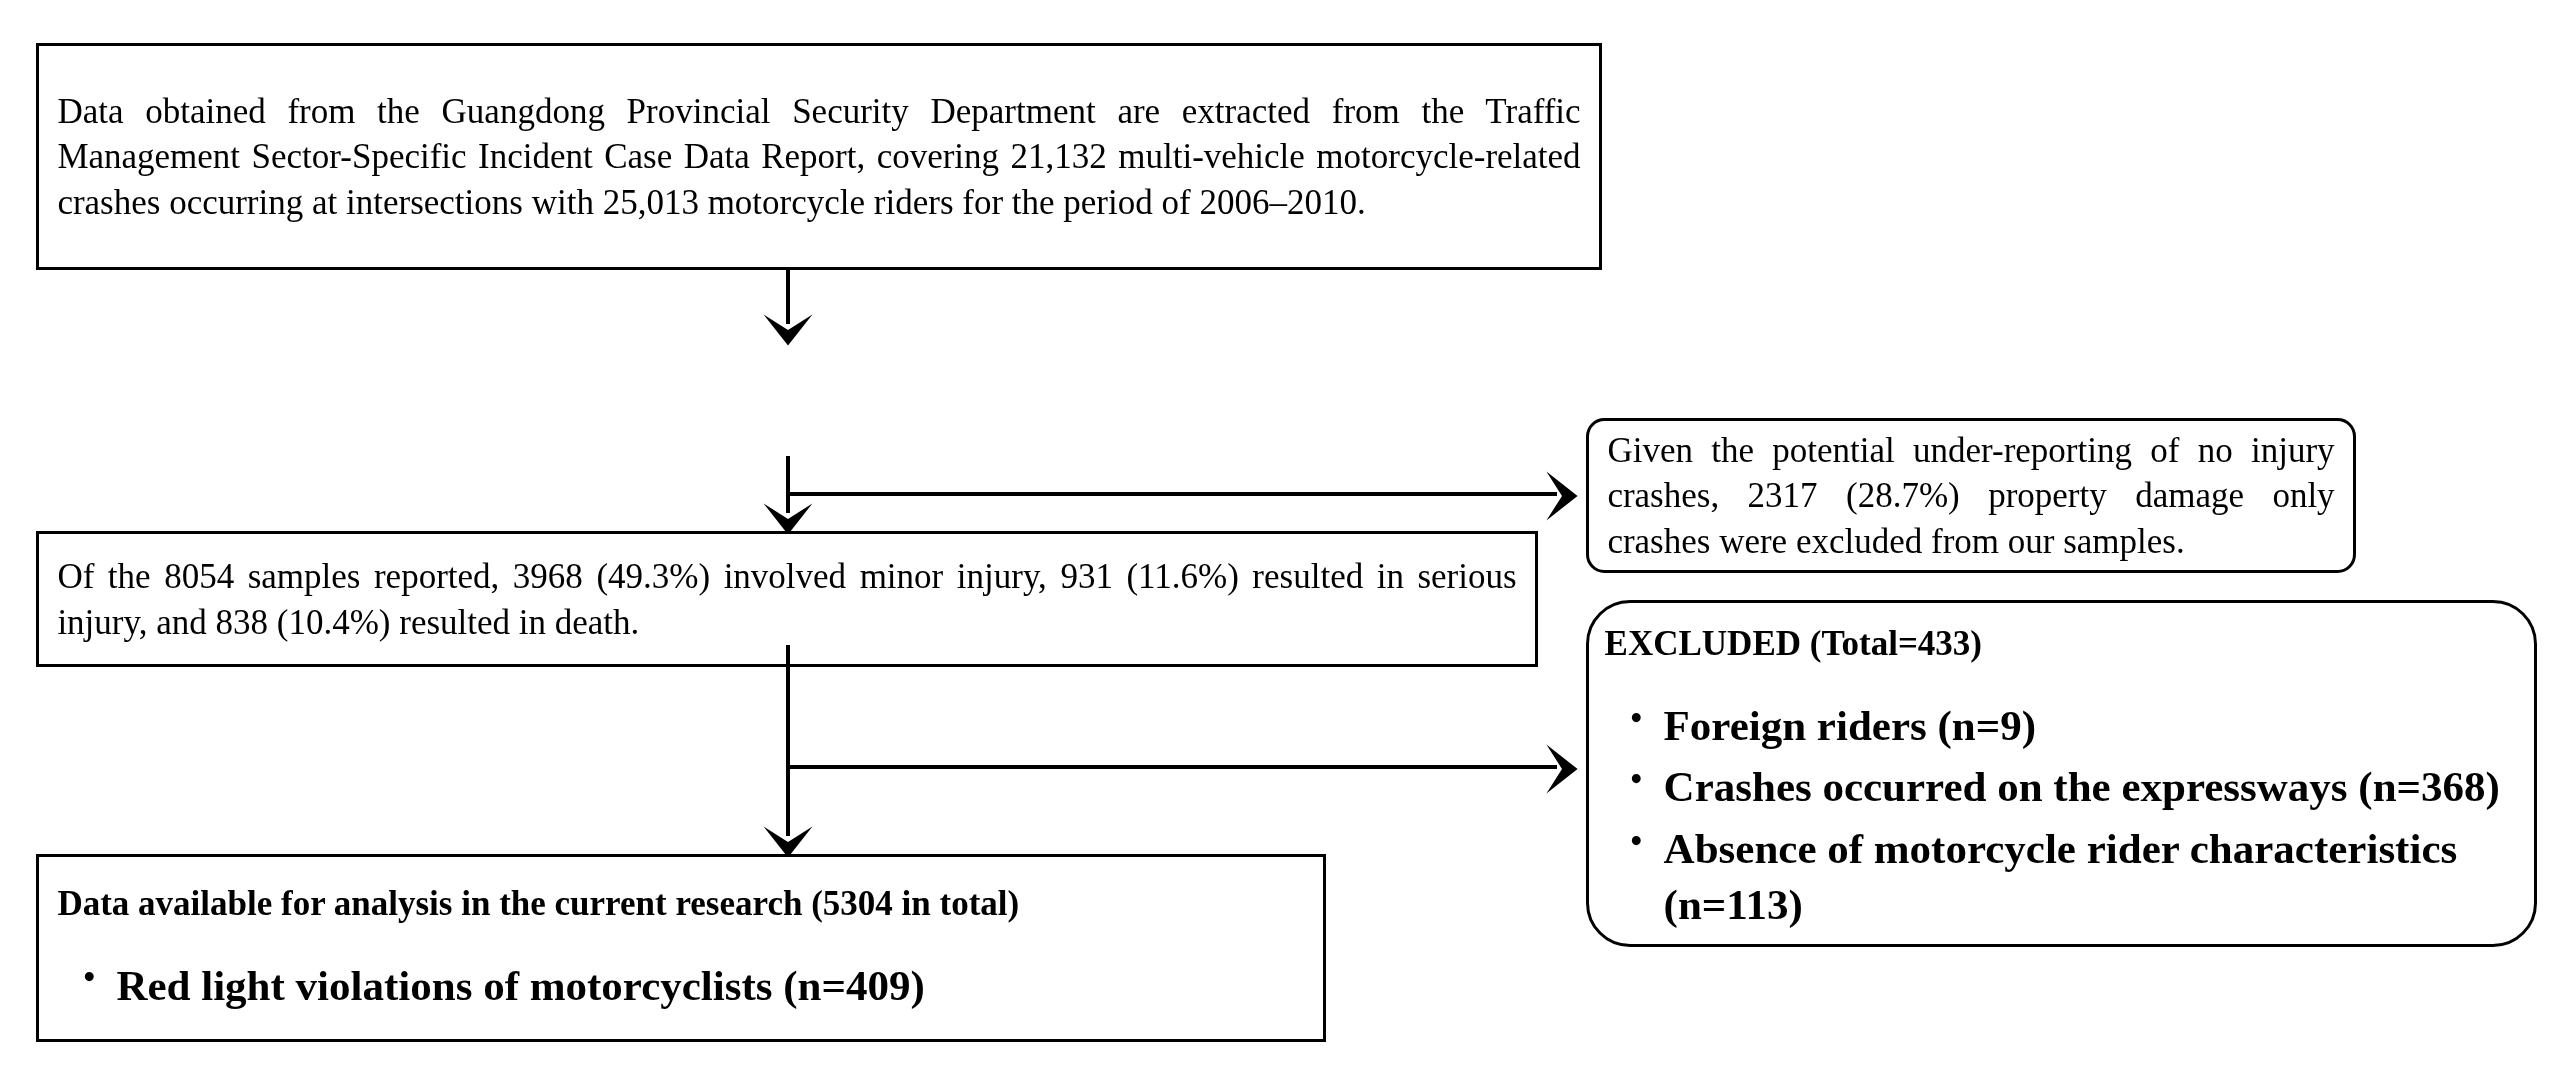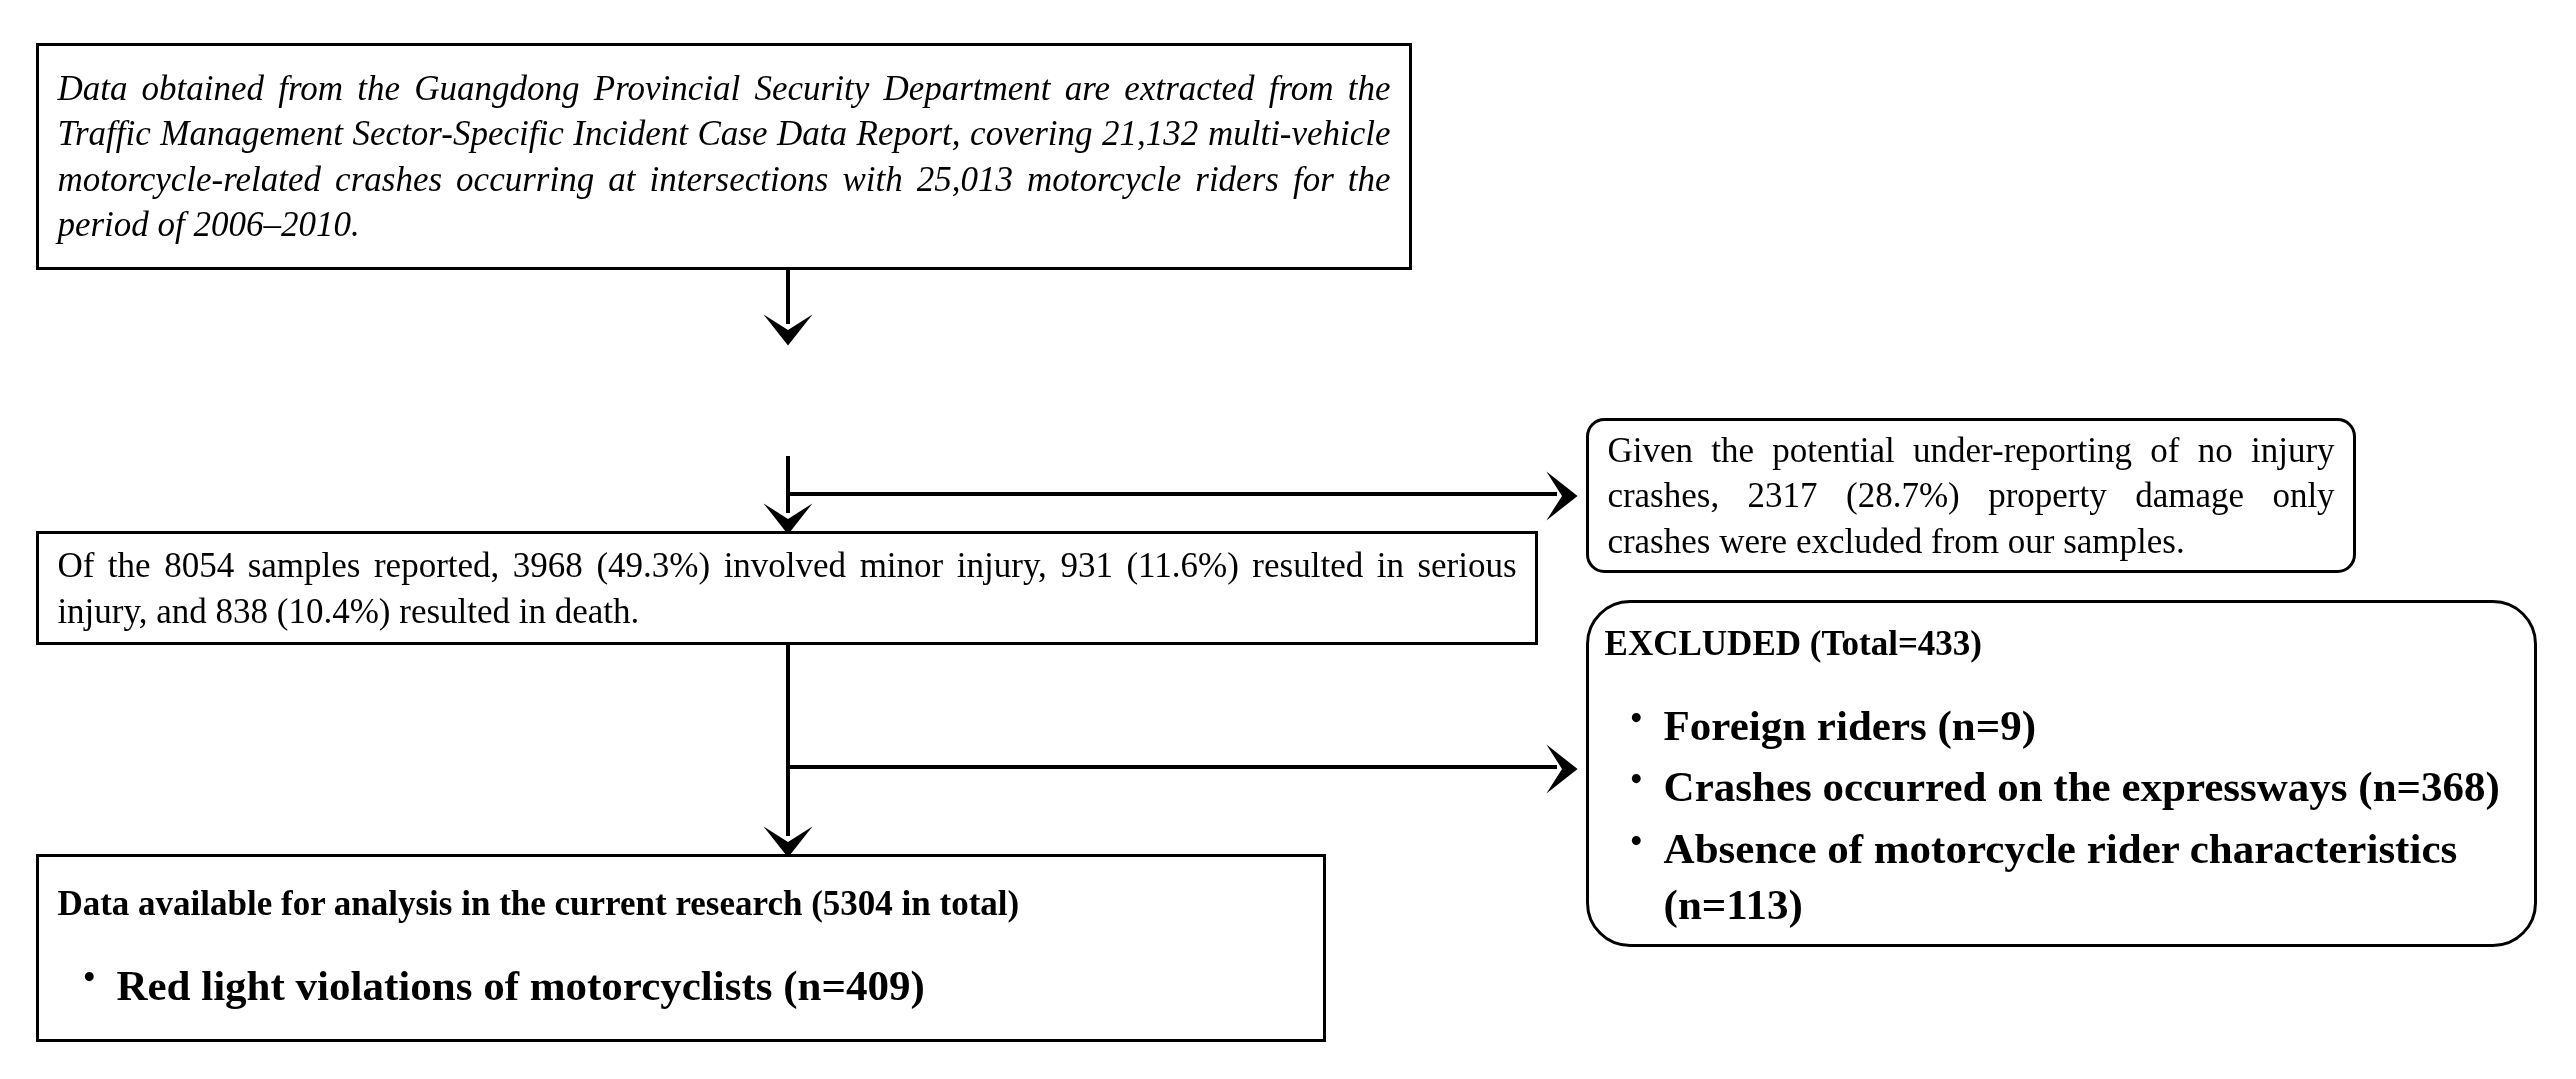--- a/index.html
+++ b/index.html
@@ -93,42 +93,42 @@
   .arrow-svg {
     position: absolute;
     overflow: visible;
   }
 </style>
 </head>
 <body>
 
 <div id="flowchart">
 
-  <div class="node" style="left:36px; top:43px; width:1376px; height:227px;font-style:italic;">
+  <div class="node" style="left:36px; top:43px; width:1566px; height:227px;">
     <div class="node-body">
       <p class="para">Data obtained from the Guangdong Provincial Security Department are extracted from the Traffic Management Sector-Specific Incident Case Data Report, covering 21,132 multi-vehicle motorcycle-related crashes occurring at intersections with 25,013 motorcycle riders for the period of 2006–2010.</p>
     </div>
   </div>
 
   <div class="vline" style="left:786px; top:270px; width:3.5px; height:54px;"></div>
   <svg class="arrow-svg" style="left:762px; top:313px; width:52px; height:34px;" viewBox="0 0 73 48">
     <path d="M 2 2 L 36.5 46 L 71 2 L 36.5 24 Z" fill="#000000"></path>
   </svg>
 
 
   <div class="vline" style="left:786px; top:456px; width:3.5px; height:57px;"></div>
   <svg class="arrow-svg" style="left:762px; top:502px; width:52px; height:34px;" viewBox="0 0 73 48">
     <path d="M 2 2 L 36.5 46 L 71 2 L 36.5 24 Z" fill="#000000"></path>
   </svg>
   <div class="hline" style="left:786px; top:492px; width:771px; height:3.5px;"></div>
   <svg class="arrow-svg" style="left:1545px; top:470px; width:34px; height:52px;" viewBox="0 0 48 73">
     <path d="M 2 2 L 46 36.5 L 2 71 L 24 36.5 Z" fill="#000000"></path>
   </svg>
 
-  <div class="node" style="left:36px; top:531px; width:1502px; height:114px;">
+  <div class="node" style="left:36px; top:531px; width:1502px; height:136px;">
     <div class="node-body">
       <p class="para">Of the 8054 samples reported, 3968 (49.3%) involved minor injury, 931 (11.6%) resulted in serious injury, and 838 (10.4%) resulted in death.</p>
     </div>
   </div>
 
   <div class="vline" style="left:786px; top:645px; width:3.5px; height:191px;"></div>
   <svg class="arrow-svg" style="left:762px; top:825px; width:52px; height:34px;" viewBox="0 0 73 48">
     <path d="M 2 2 L 36.5 46 L 71 2 L 36.5 24 Z" fill="#000000"></path>
   </svg>
   <div class="hline" style="left:786px; top:765px; width:771px; height:3.5px;"></div>

